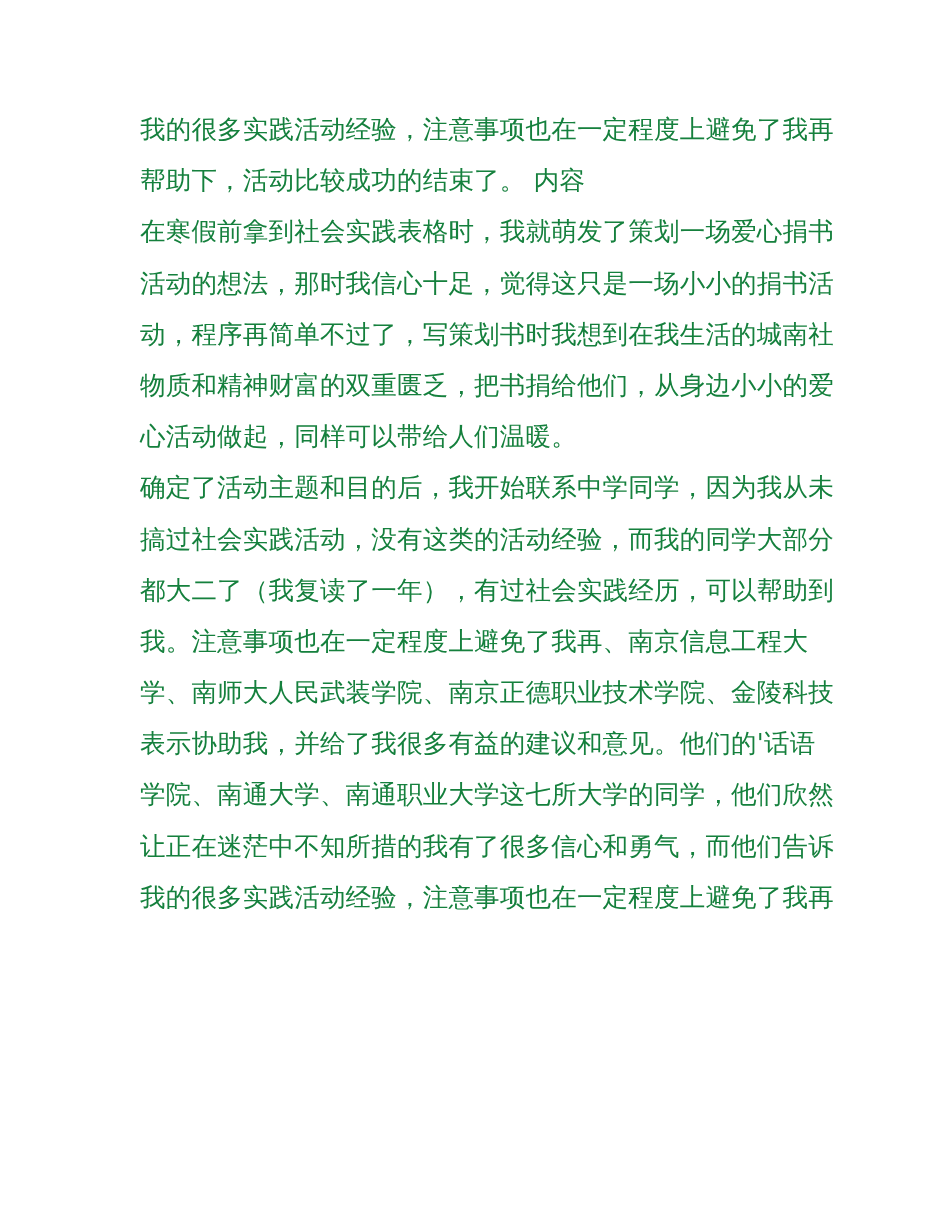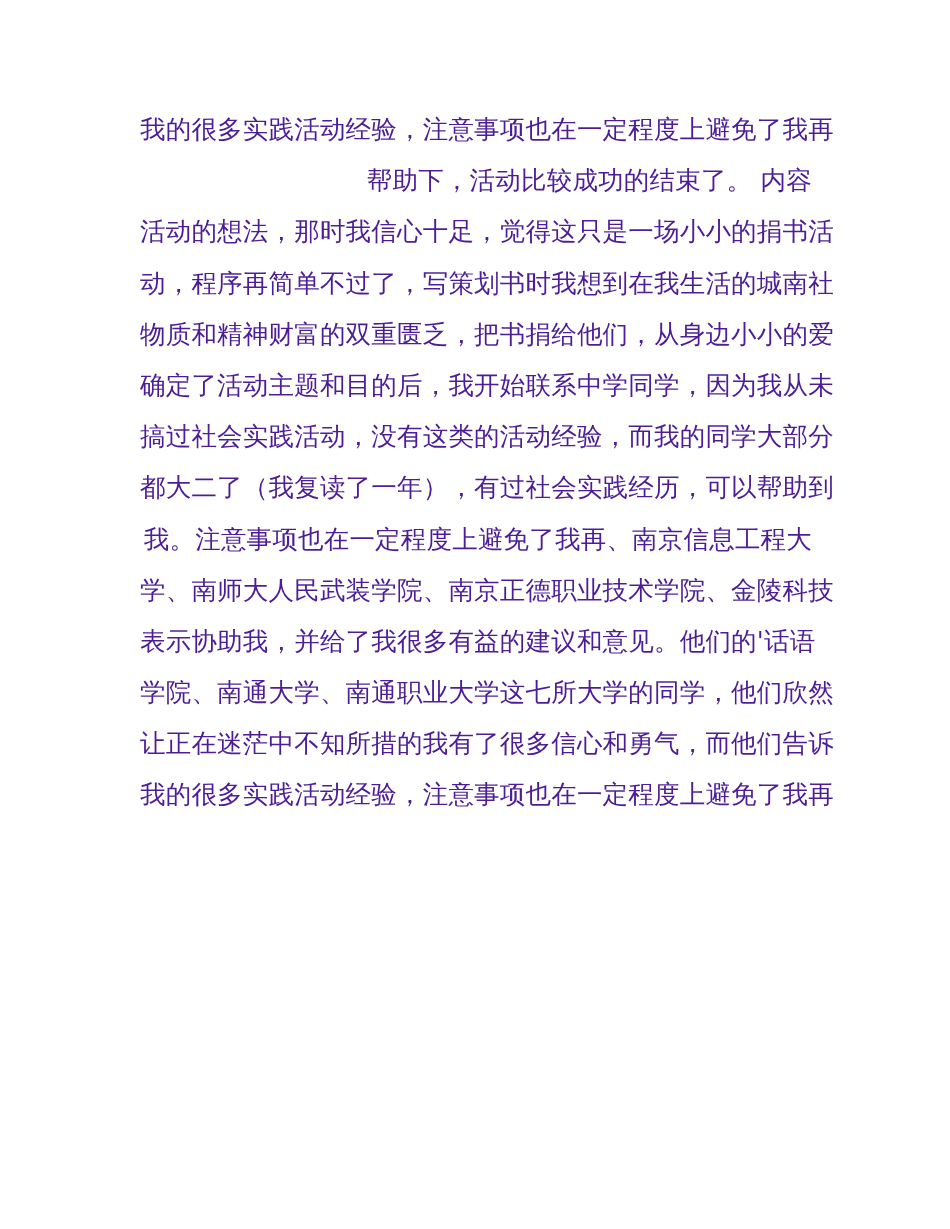--- a/index.html
+++ b/index.html
@@ -11,42 +11,43 @@
     width: 950px;
     height: 1229px;
     overflow: hidden;
     position: relative;
   }
   .page {
     position: absolute;
     left: 140px;
     top: 104px;
     width: 672px;
-    color: #4c1d95;
+    color: #15803d;
     font-family: "DejaVu Serif", "Liberation Serif", serif;
     font-size: 25.5px;
     line-height: 51.2px;
     letter-spacing: 0.2px;
-    text-align: right;
   }
   .line {
     display: block;
     white-space: nowrap;
     height: 51.2px;
   }
 </style>
 </head>
 <body>
 
 <div class="page">
   <span class="line">我的很多实践活动经验，注意事项也在一定程度上避免了我再</span>
   <span class="line">帮助下，活动比较成功的结束了。 内容</span>
+  <span class="line">在寒假前拿到社会实践表格时，我就萌发了策划一场爱心捐书</span>
   <span class="line">活动的想法，那时我信心十足，觉得这只是一场小小的捐书活</span>
   <span class="line">动，程序再简单不过了，写策划书时我想到在我生活的城南社</span>
   <span class="line">物质和精神财富的双重匮乏，把书捐给他们，从身边小小的爱</span>
+  <span class="line">心活动做起，同样可以带给人们温暖。</span>
   <span class="line">确定了活动主题和目的后，我开始联系中学同学，因为我从未</span>
   <span class="line">搞过社会实践活动，没有这类的活动经验，而我的同学大部分</span>
   <span class="line">都大二了（我复读了一年），有过社会实践经历，可以帮助到</span>
   <span class="line">我。注意事项也在一定程度上避免了我再、南京信息工程大</span>
   <span class="line">学、南师大人民武装学院、南京正德职业技术学院、金陵科技</span>
   <span class="line">表示协助我，并给了我很多有益的建议和意见。他们的'话语</span>
   <span class="line">学院、南通大学、南通职业大学这七所大学的同学，他们欣然</span>
   <span class="line">让正在迷茫中不知所措的我有了很多信心和勇气，而他们告诉</span>
   <span class="line">我的很多实践活动经验，注意事项也在一定程度上避免了我再</span>
 </div>

